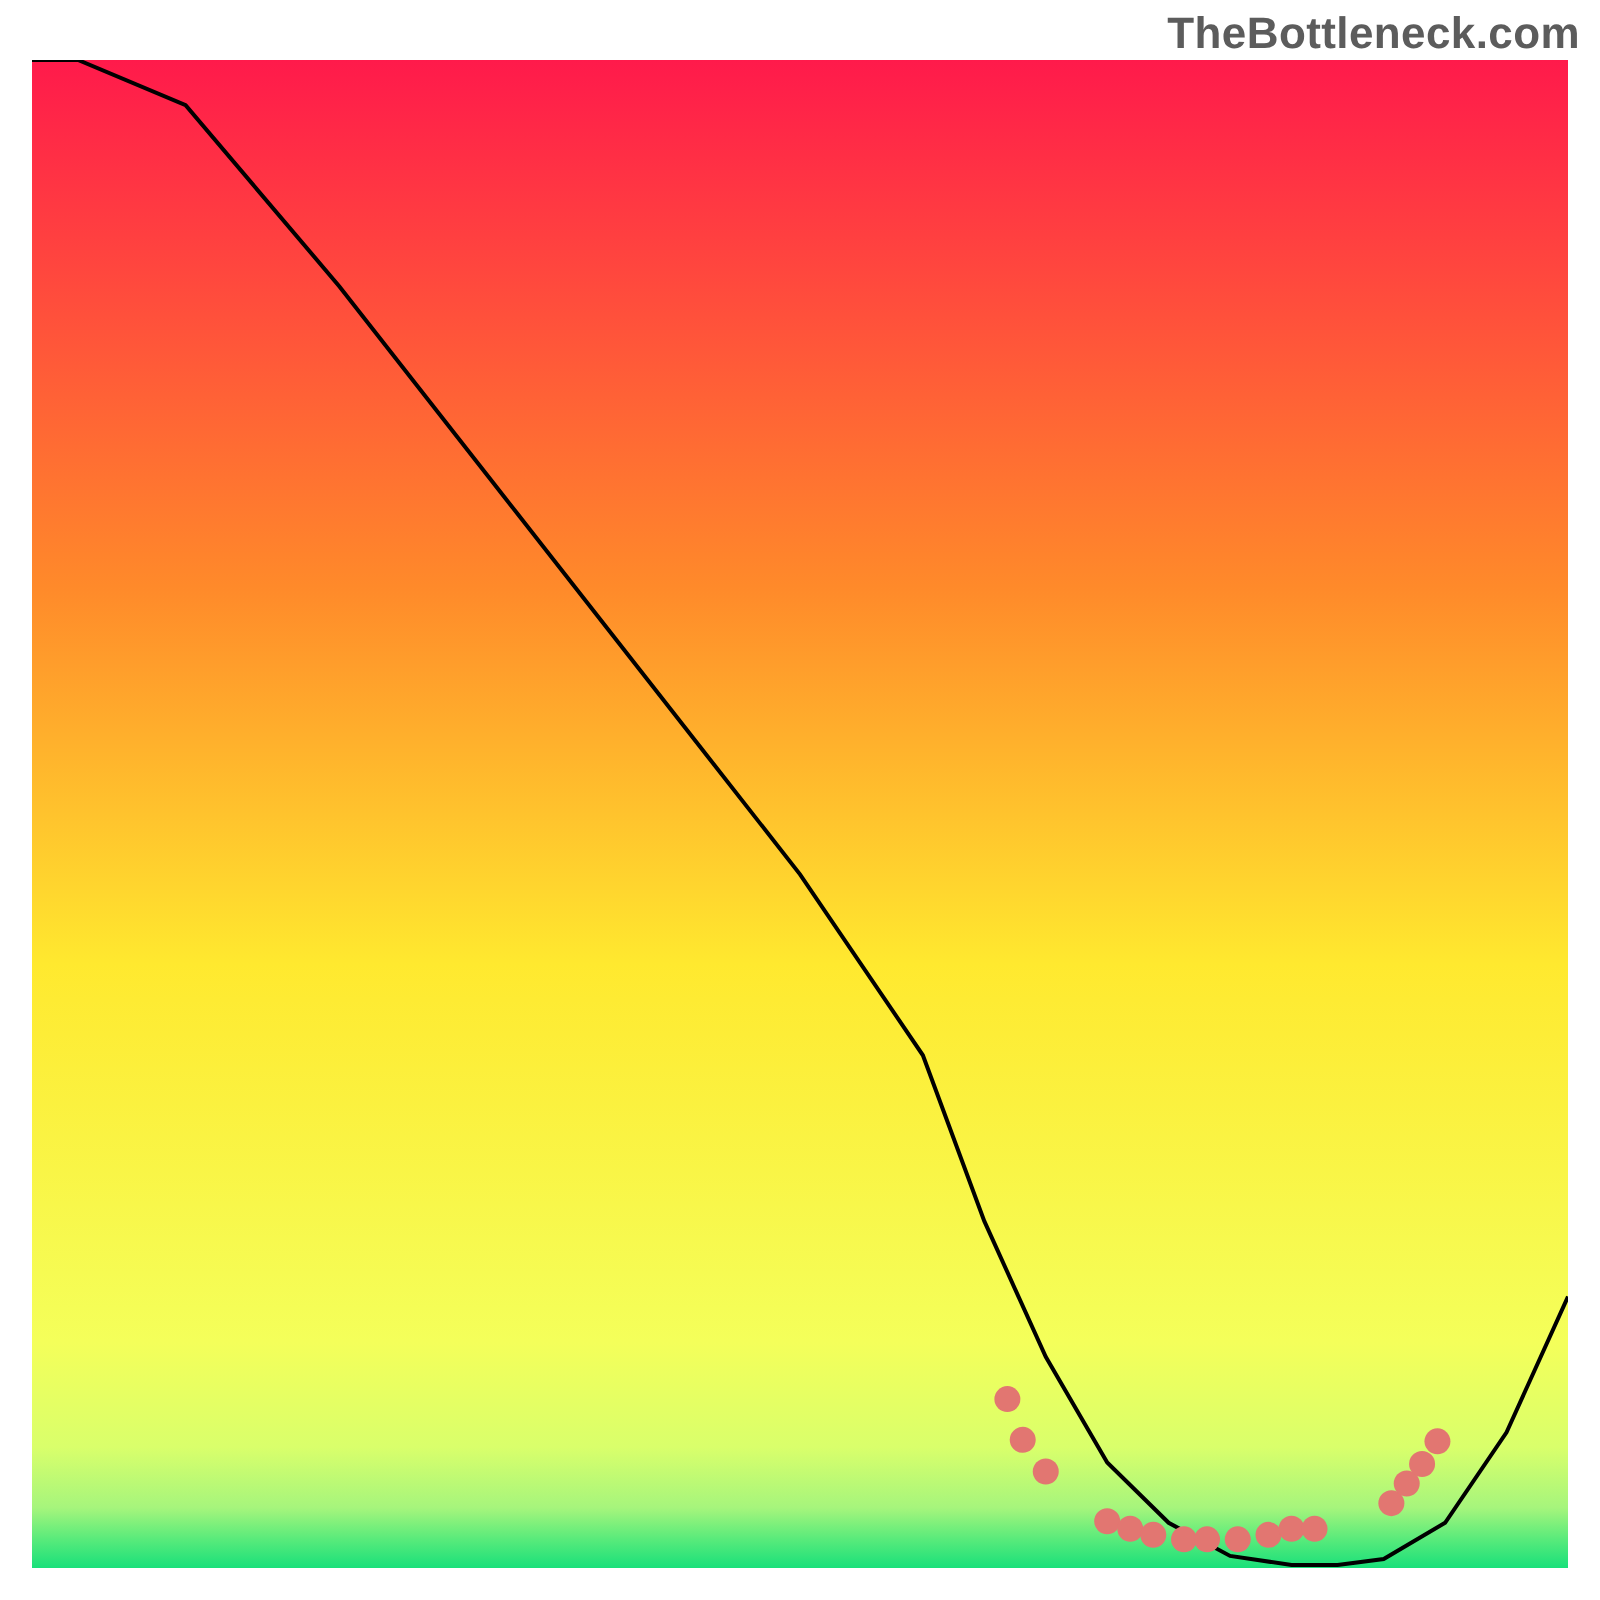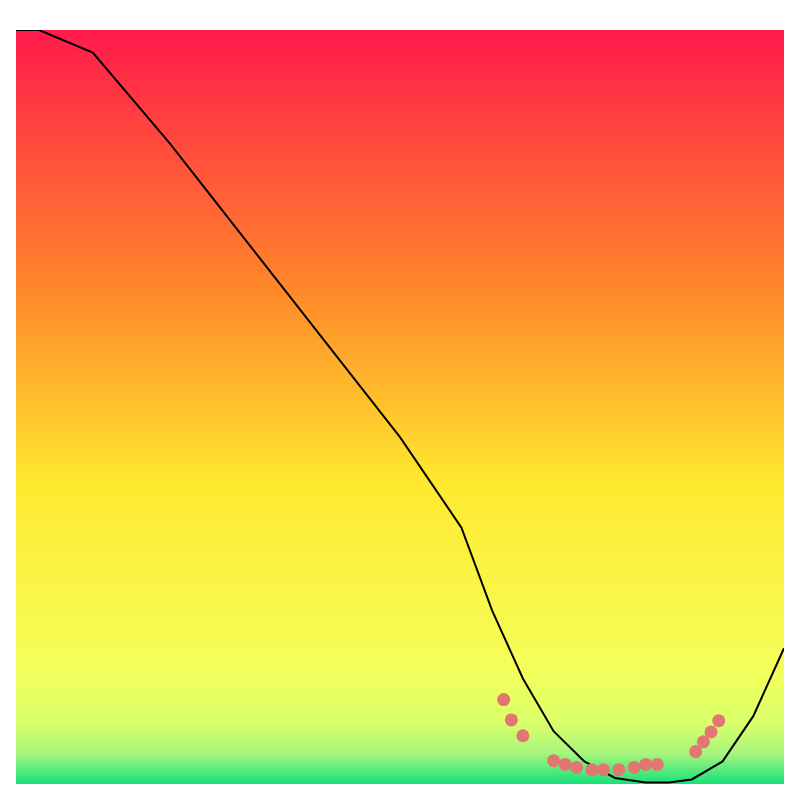--- a/index.html
+++ b/index.html
@@ -35,20 +35,21 @@
     top: 30px;
     width: 768px;
     height: 754px;
   }
 </style>
 </head>
 <body>
 
 <div class="chart-wrap">
 
+  <div class="watermark">TheBottleneck.com</div>
 
   <div class="plot-area">
     <svg id="chart-svg" width="768" height="754" viewBox="0 0 768 754">
       <defs>
         <linearGradient id="bg-grad" x1="0" y1="0" x2="0" y2="1">
           <stop offset="0%" stop-color="#ff1a4b"></stop>
           <stop offset="35%" stop-color="#ff8a2a"></stop>
           <stop offset="60%" stop-color="#ffe92f"></stop>
           <stop offset="85%" stop-color="#f4ff5a"></stop>
           <stop offset="92%" stop-color="#d9ff6b"></stop>

